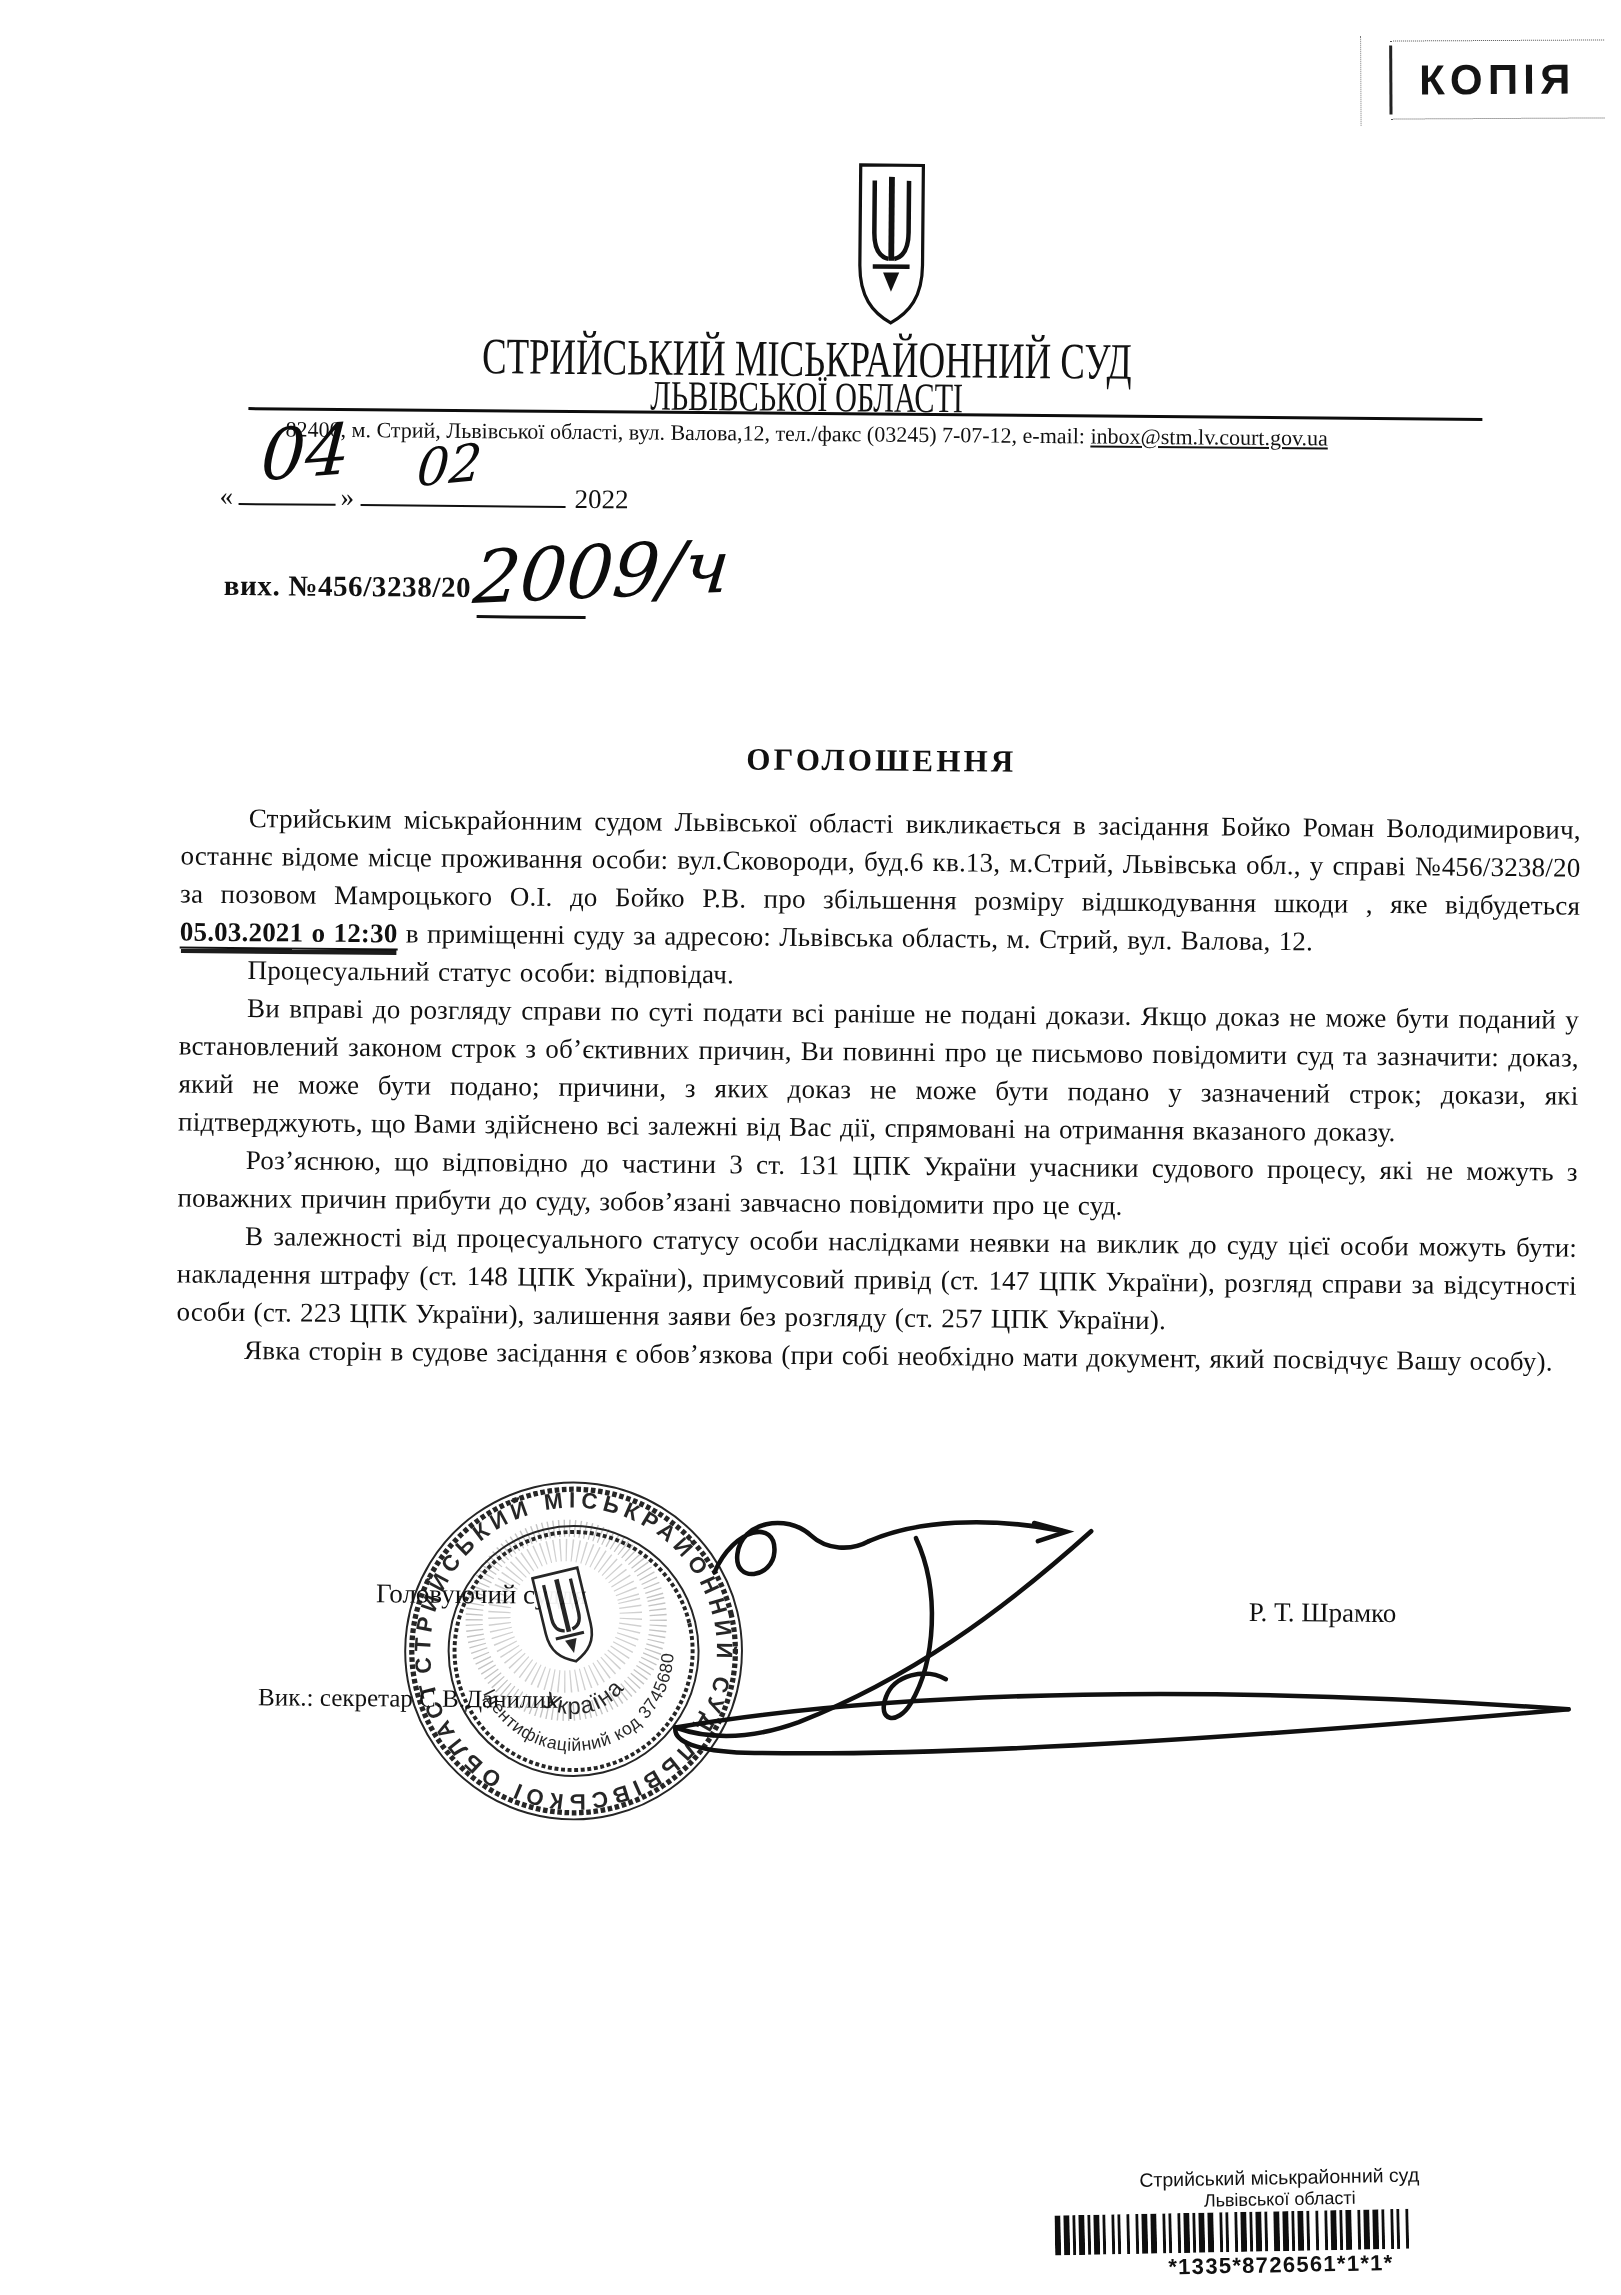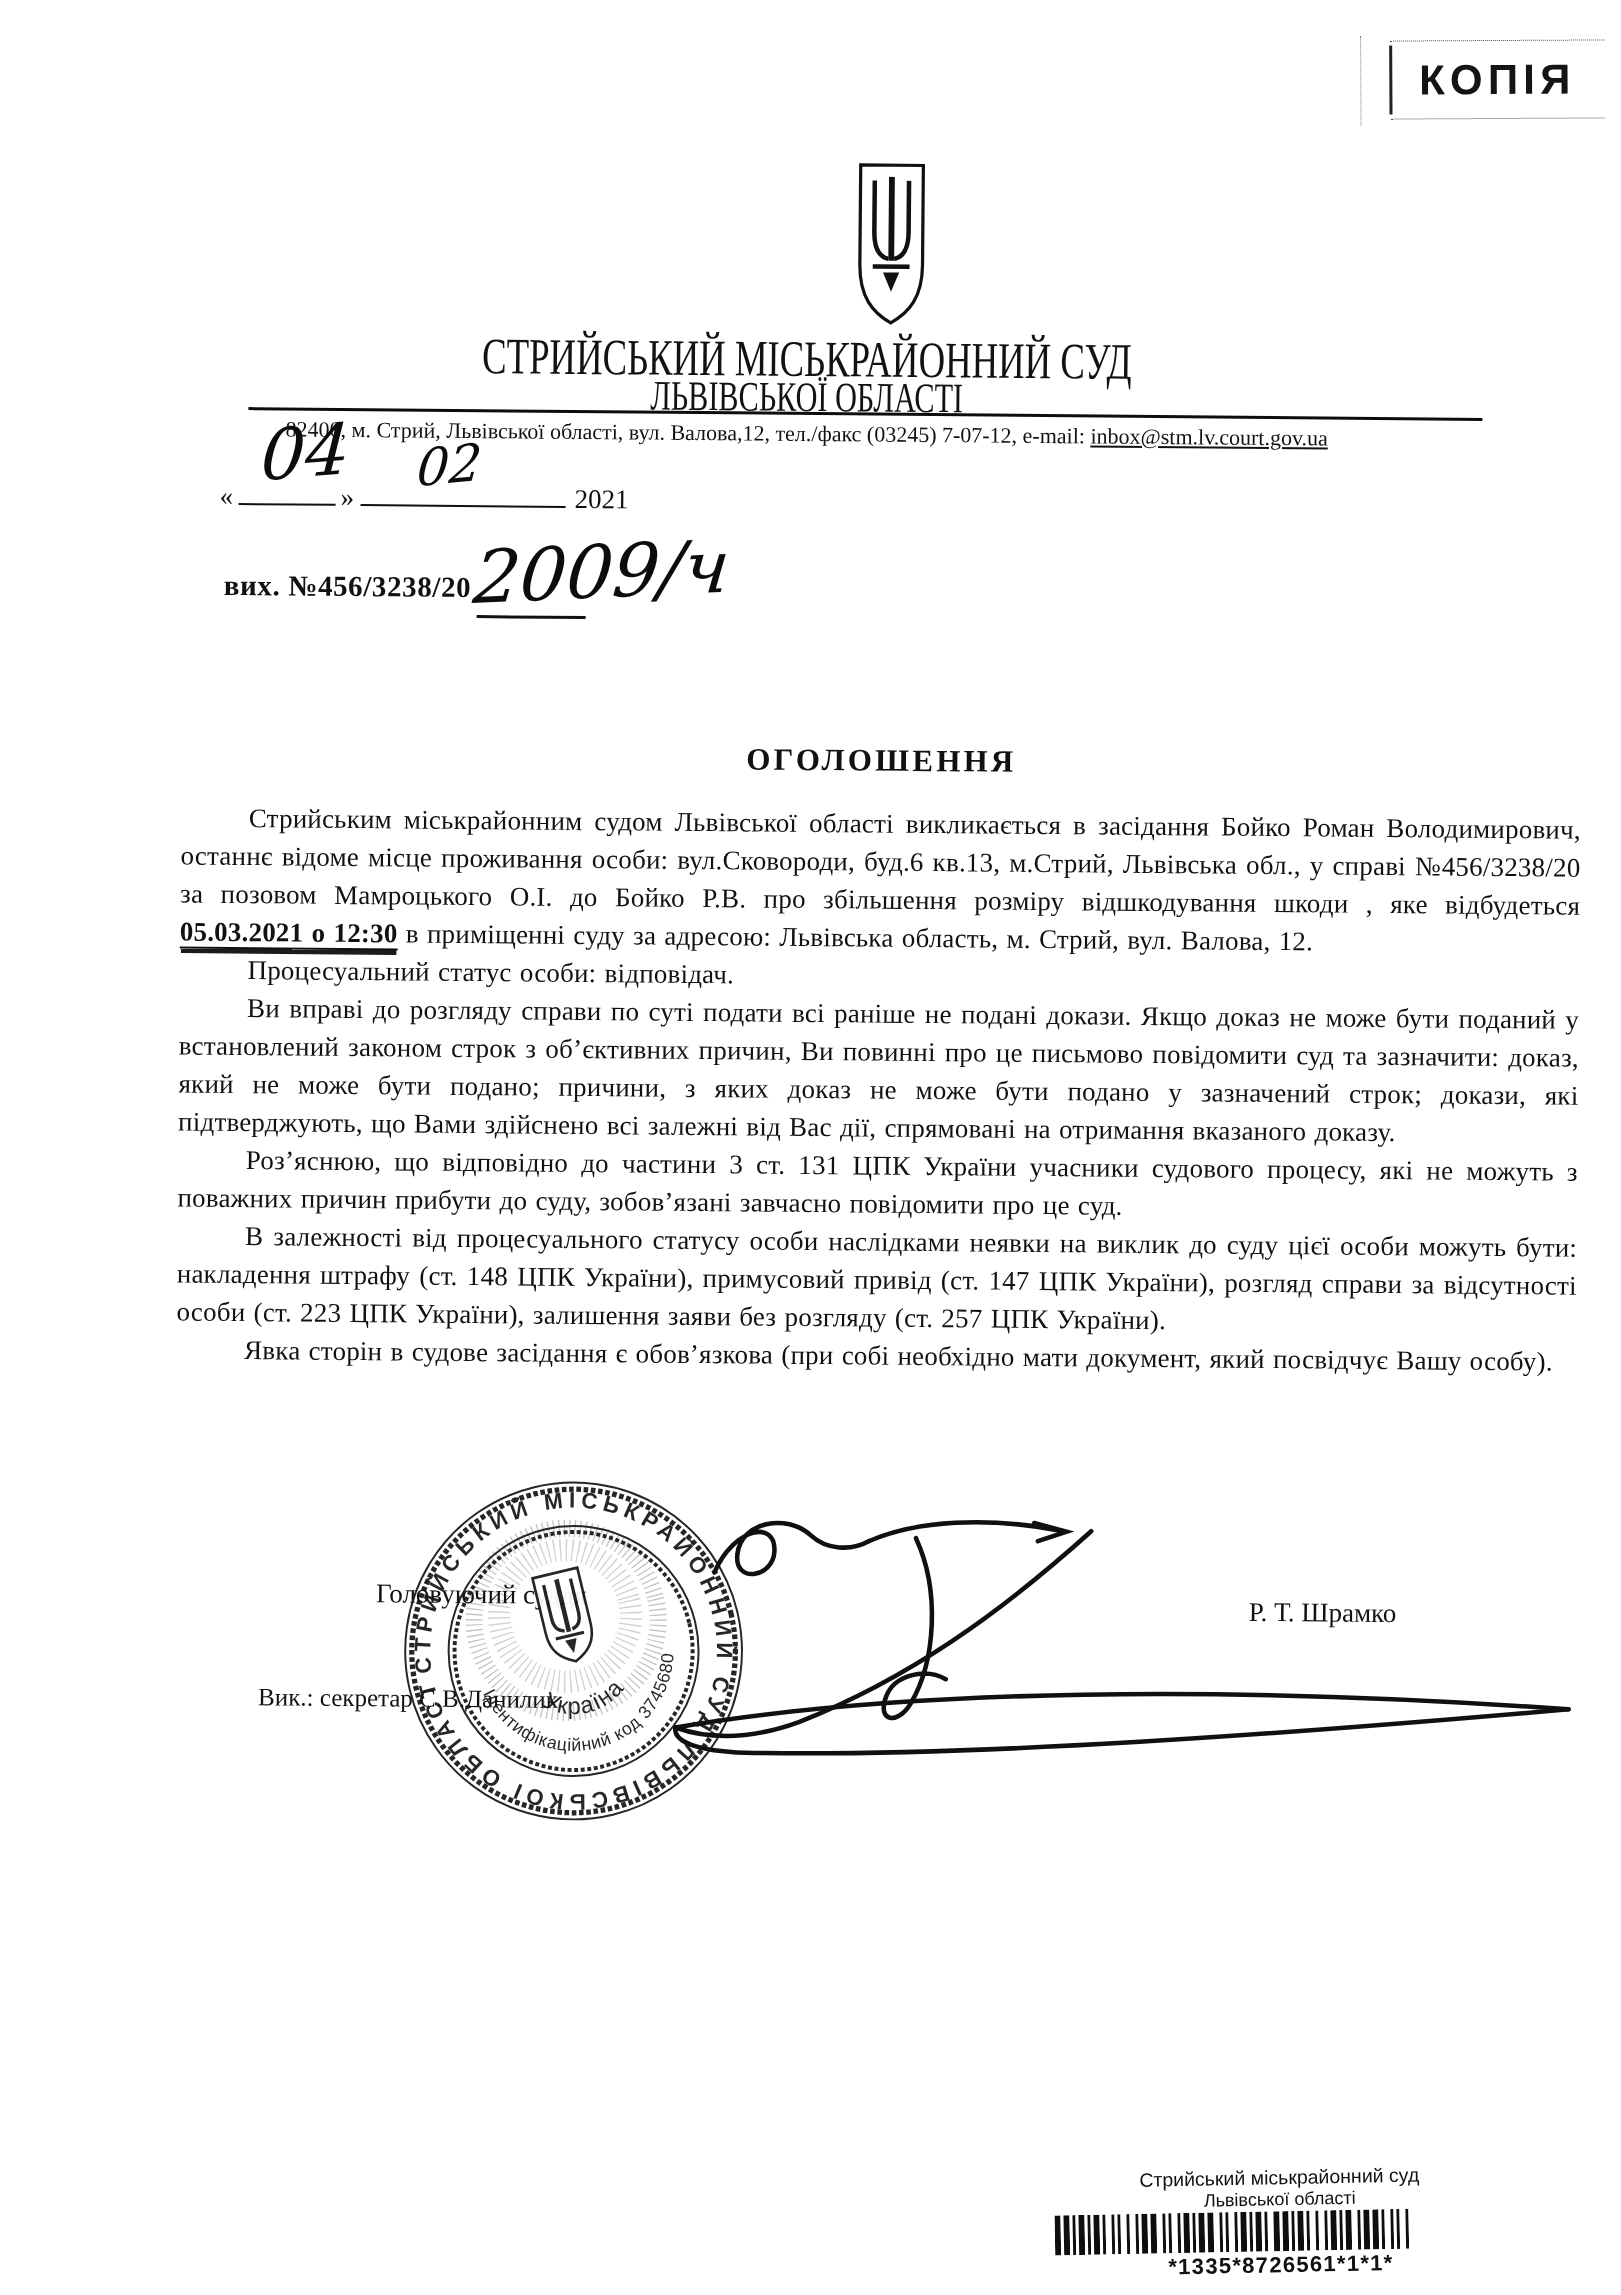--- a/index.html
+++ b/index.html
@@ -91,21 +91,21 @@
   <div class="court-line court-line2">
     <span class="cond">ЛЬВІВСЬКОЇ ОБЛАСТІ</span>
   </div>
   <div class="rule"></div>
 
   <div class="address">
     <span>82400, м. Стрий, Львівської області, вул. Валова,12, тел./факс (03245) 7-07-12, e-mail: </span><span class="email">inbox@stm.lv.court.gov.ua</span>
   </div>
 
   <div class="date-row">
-    <span>«</span><span class="blank blank1"></span><span>»</span><span class="blank blank2"></span><span>2021</span>
+    <span>«</span><span class="blank blank1"></span><span>»</span><span class="blank blank2"></span><span>2022</span>
   </div>
   <div class="hand hand-day">04</div>
   <div class="hand hand-month">02</div>
 
   <div class="vih">вих. №456/3238/20</div>
   <div class="hand hand-reg">2009/ч</div>
   <div class="hand-reg-underline"></div>
 
   <h1 class="title">ОГОЛОШЕННЯ</h1>
 

